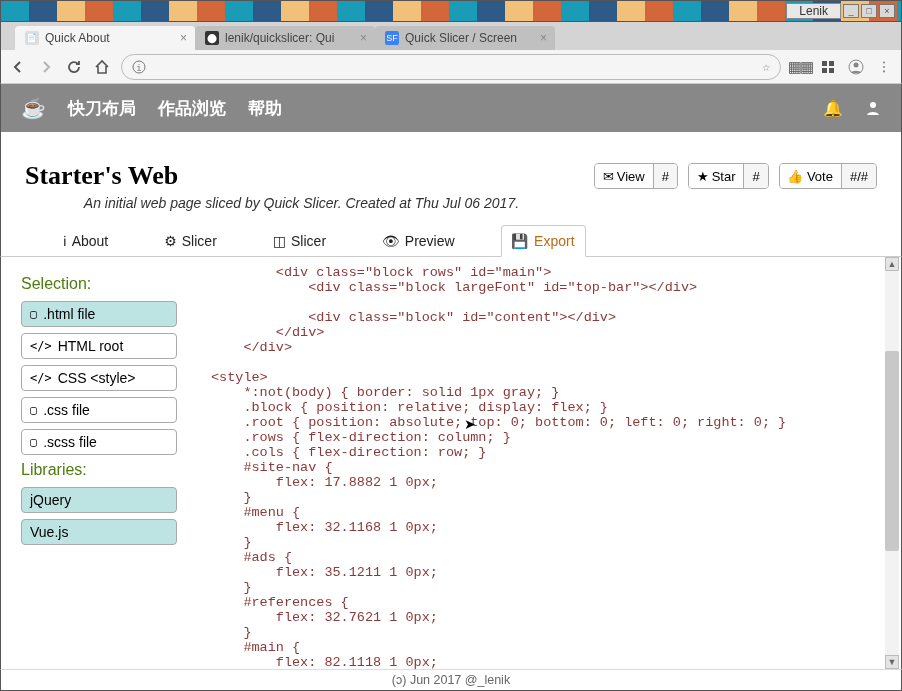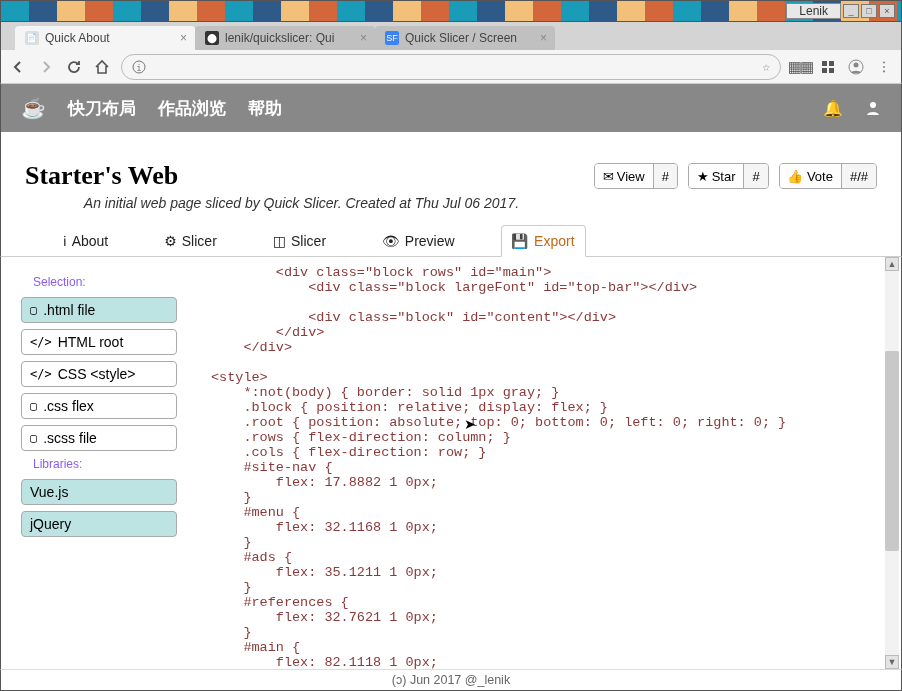--- a/index.html
+++ b/index.html
@@ -35,21 +35,21 @@
 .pill { display:flex; border:1px solid #aaa; border-radius:4px; overflow:hidden; height:26px; }
 .pill .seg { padding:0 8px; display:flex; align-items:center; gap:3px; font-size:13px; background:#fdfdfd; }
 .pill .seg + .seg { border-left:1px solid #aaa; background:#f5f5f5; }
 
 .tabs { display:flex; padding:6px 24px 0 52px; gap:36px; border-bottom:1px solid #ccc; border-left:1px solid #555; border-right:1px solid #555; }
 .tab { display:flex; align-items:center; gap:5px; padding:6px 10px; font-size:14px; color:#222; cursor:pointer; }
 .tab.active { border:1px solid #ccc; border-bottom:1px solid #fff; border-radius:4px 4px 0 0; margin-bottom:-1px; color:#c06a15; }
 
 .main { display:flex; height:412px; border-left:1px solid #555; border-right:1px solid #555; position:relative; }
 .sidebar { width:190px; padding:12px 14px 0 20px; }
-.sidebar .grplabel { font-size:12px; color:#8b5cf6; margin:6px 12px 8px; }
+.sidebar .grplabel { font-size:16px; color:#4d7c0f; margin:6px 0 8px; }
 .optbtn { display:flex; align-items:center; gap:6px; border:1px solid #aaa; border-radius:4px; padding:4px 8px; margin-bottom:6px; font-size:14px; background:#fff; }
 .optbtn.sel { background:#bde3e3; }
 .code-area { flex:1; overflow:auto; font-family:"Courier New",monospace; font-size:13.5px; line-height:15px; white-space:pre; color:#8a3a3a; padding:8px 20px; position:relative; }
 .scrollbar { position:absolute; right:2px; top:0; bottom:0; width:14px; }
 .scroll-arrow { height:14px; background:#e4e4e4; border:1px solid #bbb; font-size:9px; display:flex; align-items:center; justify-content:center; color:#666; }
 .scroll-track { position:absolute; top:14px; bottom:14px; left:0; right:0; background:#f2f2f2; }
 .scroll-thumb { position:absolute; right:0; width:14px; background:#c8c8c8; border-radius:2px; }
 
 .footer { height:22px; display:flex; align-items:center; justify-content:center; font-size:12.5px; color:#666; border:1px solid #555; border-top:1px solid #ddd; }
 
@@ -213,34 +213,34 @@
         <div class="optbtn">
           <span style="font-family:monospace;font-size:12px">&lt;/&gt;</span>
           <span>HTML root</span>
         </div>
         <div class="optbtn">
           <span style="font-family:monospace;font-size:12px">&lt;/&gt;</span>
           <span>CSS &lt;style&gt;</span>
         </div>
         <div class="optbtn">
           <span style="font-family:monospace;font-size:12px">▢</span>
-          <span>.css flex</span>
+          <span>.css file</span>
         </div>
         <div class="optbtn">
           <span style="font-family:monospace;font-size:12px">▢</span>
           <span>.scss file</span>
         </div>
       </div>
     <div class="grplabel">Libraries:</div>
     <div id="lib-list">
         <div class="optbtn sel">
+          <span>jQuery</span>
+        </div>
+        <div class="optbtn sel">
           <span>Vue.js</span>
-        </div>
-        <div class="optbtn sel">
-          <span>jQuery</span>
         </div>
       </div>
   </div>
   <div class="code-area">        &lt;div class="block rows" id="main"&gt;
             &lt;div class="block largeFont" id="top-bar"&gt;&lt;/div&gt;
 
             &lt;div class="block" id="content"&gt;&lt;/div&gt;
         &lt;/div&gt;
     &lt;/div&gt;
 

